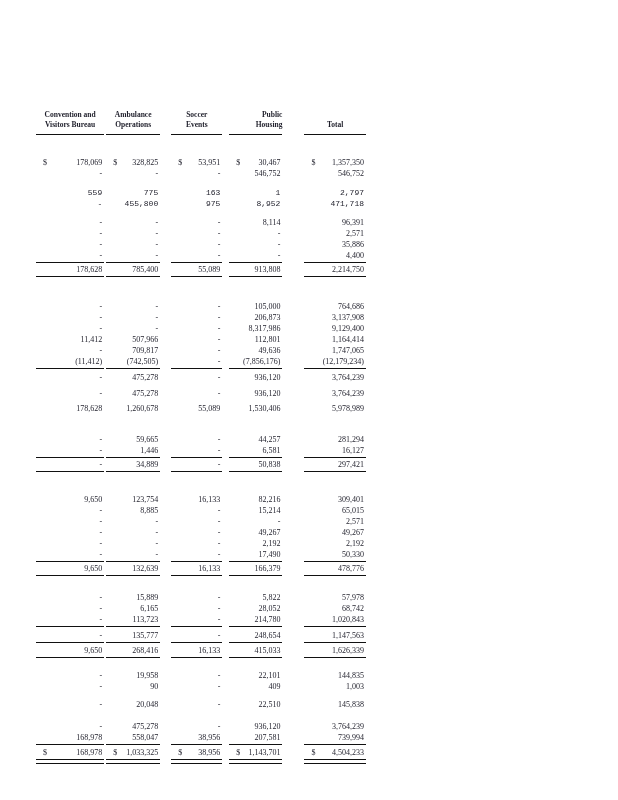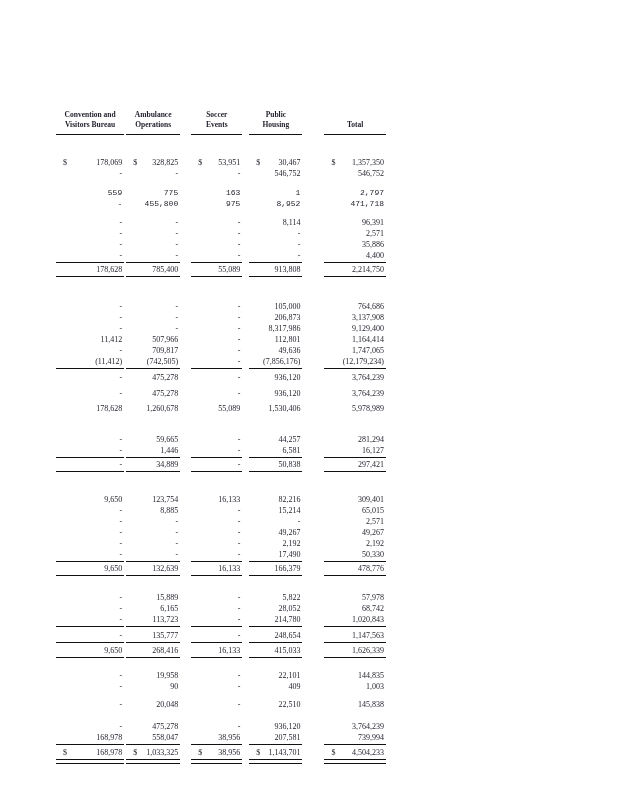--- a/index.html
+++ b/index.html
@@ -1,30 +1,30 @@
 <!DOCTYPE html>
 <html><head>
 <meta charset="utf-8">
 <style>
   html,body{margin:0;padding:0;}
   body{background:#ffffff;}
   .page{position:relative;width:618px;height:800px;background:#ffffff;overflow:hidden;
         font-family:"Liberation Serif","DejaVu Serif",serif;color:#1e1e2a;}
-  .table{position:absolute;left:56px;top:110px;width:330px;}
+  .table{position:absolute;left:36px;top:110px;width:330px;}
   .thead{display:flex;font-weight:bold;font-size:7.5px;text-align:center;}
   .th{padding-bottom:4px;border-bottom:1px solid #111;}
   .th-line{height:10px;line-height:10px;white-space:nowrap;}
   .section{display:block;}
   .row{display:flex;height:11px;line-height:11px;font-size:8px;}
   .cell{position:relative;display:flex;justify-content:flex-end;align-items:center;
         padding-right:2px;box-sizing:border-box;white-space:nowrap;}
   .c0{width:72px;margin-right:2px;}
   .c1{width:57px;margin-right:11px;}
   .c2{width:54px;margin-right:7px;}
-  .c3{width:56px;margin-right:22px;}
+  .c3{width:56px;margin-right:22px;text-align:right;}
   .c4{width:65px;margin-right:0;}
   .ds{position:absolute;left:7px;top:0;}
   .val{display:inline-block;}
   .rule-single .cell::after{content:"";position:absolute;left:0;right:0;bottom:-2px;
         border-top:1px solid #111;}
   .rule-double .cell::after{content:"";position:absolute;left:0;right:0;bottom:-6px;height:3px;
         border-top:1px solid #111;border-bottom:1px solid #111;}
 </style>
 </head>
 <body>

